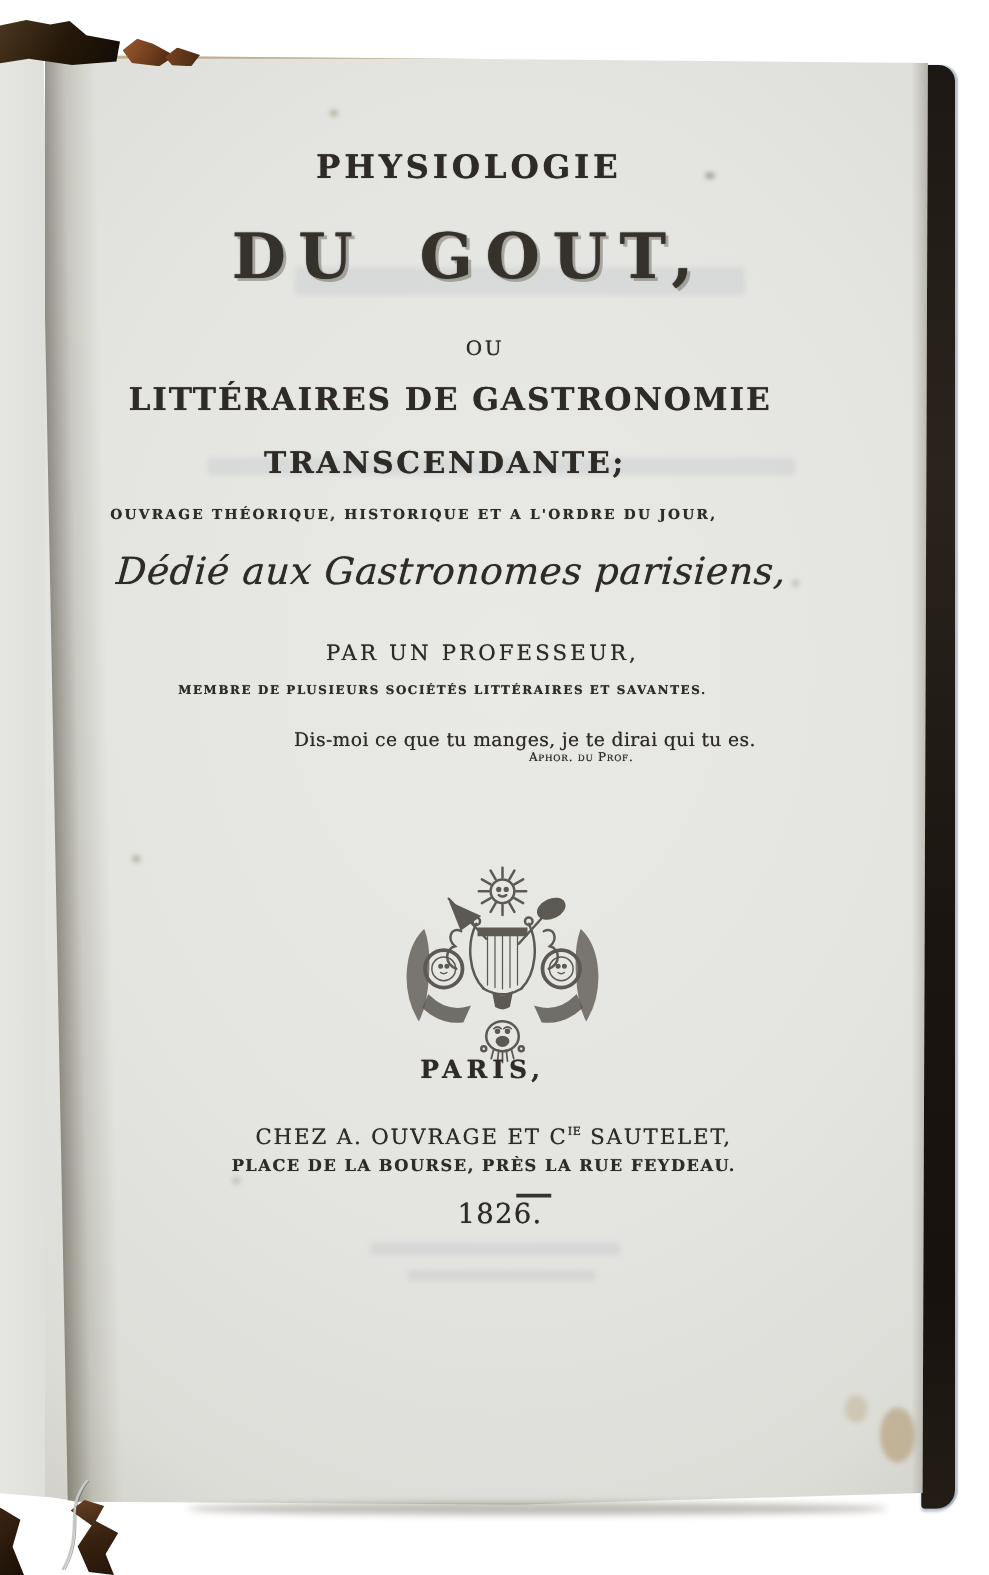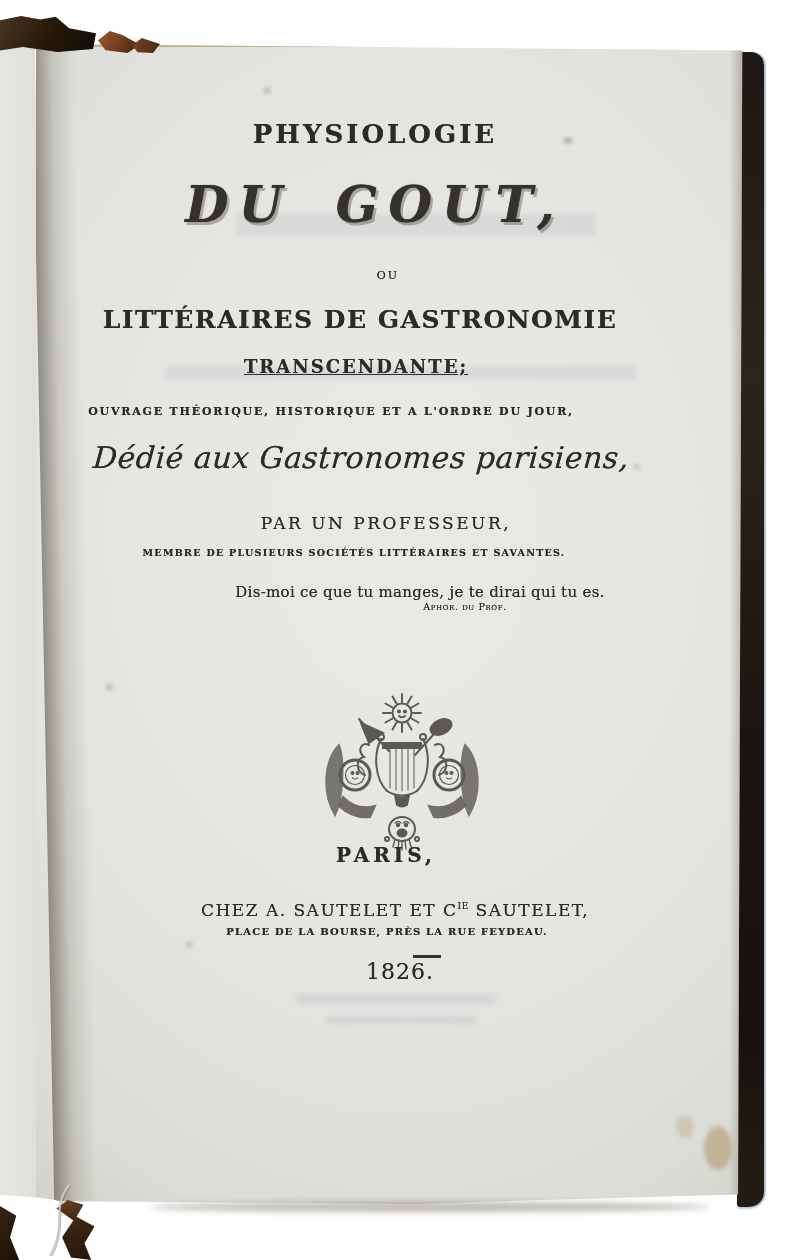--- a/index.html
+++ b/index.html
@@ -51,36 +51,36 @@
 
   
   .ghost{position:absolute;background:rgba(115,128,145,.12);filter:blur(2px);border-radius:3px;}
   .fox{position:absolute;border-radius:50%;filter:blur(2px);}
 
   
   .line{position:absolute;left:0;width:678px;text-align:center;line-height:1.08;
     color:#2e2a25;text-shadow:0 0 .6px rgba(46,42,37,.75);white-space:nowrap;}
   .l-title   {top:76px; font-size:26px;letter-spacing:3px;font-weight:bold;}
   .l-title2  {top:134px;font-size:50px;letter-spacing:10px;word-spacing:16px;font-weight:bold;
-              color:#35312b;text-shadow:2.5px 2.5px 0 rgba(110,105,95,.5),0 0 1px rgba(46,42,37,.8);font-style:italic;}
-  .l-ou      {top:226px;font-size:11px;letter-spacing:2px;transform:translateX(13px);}
+              color:#35312b;text-shadow:2.5px 2.5px 0 rgba(110,105,95,.5),0 0 1px rgba(46,42,37,.8);}
+  .l-ou      {top:226px;font-size:16px;letter-spacing:2px;transform:translateX(13px);}
   .l-sub     {top:262px;font-size:25px;letter-spacing:1.5px;font-weight:bold;transform:translateX(-15px);}
-  .l-sub2    {top:313px;font-size:18px;letter-spacing:2px;font-weight:bold;transform:translateX(-19px);text-decoration:underline;}
+  .l-sub2    {top:313px;font-size:24px;letter-spacing:2px;font-weight:bold;transform:translateX(-19px);}
   .l-ouvrage {top:362px;font-size:11px;letter-spacing:1.8px;font-weight:bold;transform:translateX(-44px);}
   .l-dedie   {top:398px;font-size:30px;font-style:italic;letter-spacing:.5px;transform:translateX(-14px) skewX(-4deg);
               font-weight:500;}
   .l-parun   {top:470px;font-size:17px;letter-spacing:2.5px;transform:translateX(11px);}
   .l-membre  {top:504px;font-size:9.5px;letter-spacing:1.3px;font-weight:bold;transform:translateX(-21px);}
   .l-epi1    {top:540px;font-size:15px;letter-spacing:.3px;transform:translateX(45px);}
   .l-epi2    {top:558px;font-size:9.5px;letter-spacing:.6px;font-variant:small-caps;transform:translateX(90px);}
   .l-tome    {top:586px;font-size:22px;letter-spacing:2px;transform:translateX(-20px);}
   .l-paris   {top:801px;font-size:20px;letter-spacing:4px;font-weight:bold;transform:translateX(11px);}
   .l-chez    {top:857px;font-size:17px;letter-spacing:1.5px;transform:translateX(20px);}
   .l-chez sup{font-size:9px;letter-spacing:.5px;vertical-align:7px;}
-  .l-place   {top:883px;font-size:10px;letter-spacing:1.2px;font-weight:bold;transform:translateX(12px);}
+  .l-place   {top:883px;font-size:13px;letter-spacing:1.2px;font-weight:bold;transform:translateX(12px);}
   .l-year    {top:916px;font-size:22px;letter-spacing:1px;transform:translateX(25px);}
   .rule      {position:absolute;top:911px;left:352px;width:28px;height:2.5px;background:#36322c;
               transform:translateX(25px);}
   .vignette  {position:absolute;left:281px;top:649px;width:170px;height:158px;opacity:.85;}
 </style>
 </head>
 <body>
 
 <div class="stage">
 
@@ -167,21 +167,21 @@
         <circle cx="81" cy="132" r="1.2" fill="#45413a"></circle>
           <circle cx="89" cy="132" r="1.2" fill="#45413a"></circle>
         <ellipse cx="85" cy="140" rx="4.5" ry="3.5" fill="#45413a"></ellipse>
         <path d="M78,146 L76,154 M82,147 L81,156 M85,148 L85,157 M88,147 L89,156 M92,146 L94,154" stroke-width="1.4"></path>
         <circle cx="70" cy="146" r="2"></circle>
           <circle cx="100" cy="146" r="2"></circle>
       </g>
     </svg>
 
     <div class="line l-paris">PARIS,</div>
-    <div class="line l-chez"><span>CHEZ A. SAUTELET ET C</span><sup>IE</sup><span> SAUTELET,</span></div>
+    <div class="line l-chez"><span>CHEZ A. OUVRAGE ET C</span><sup>IE</sup><span> SAUTELET,</span></div>
     <div class="line l-place">PLACE DE LA BOURSE, PRÈS LA RUE FEYDEAU.</div>
     <div class="rule"></div>
     <div class="line l-year">1826.</div>
   </div>
 
   <div class="spine-top"></div>
   <div class="leather-bit1"></div>
   <div class="leather-bit2"></div>
 
   <div class="under-shadow"></div>

